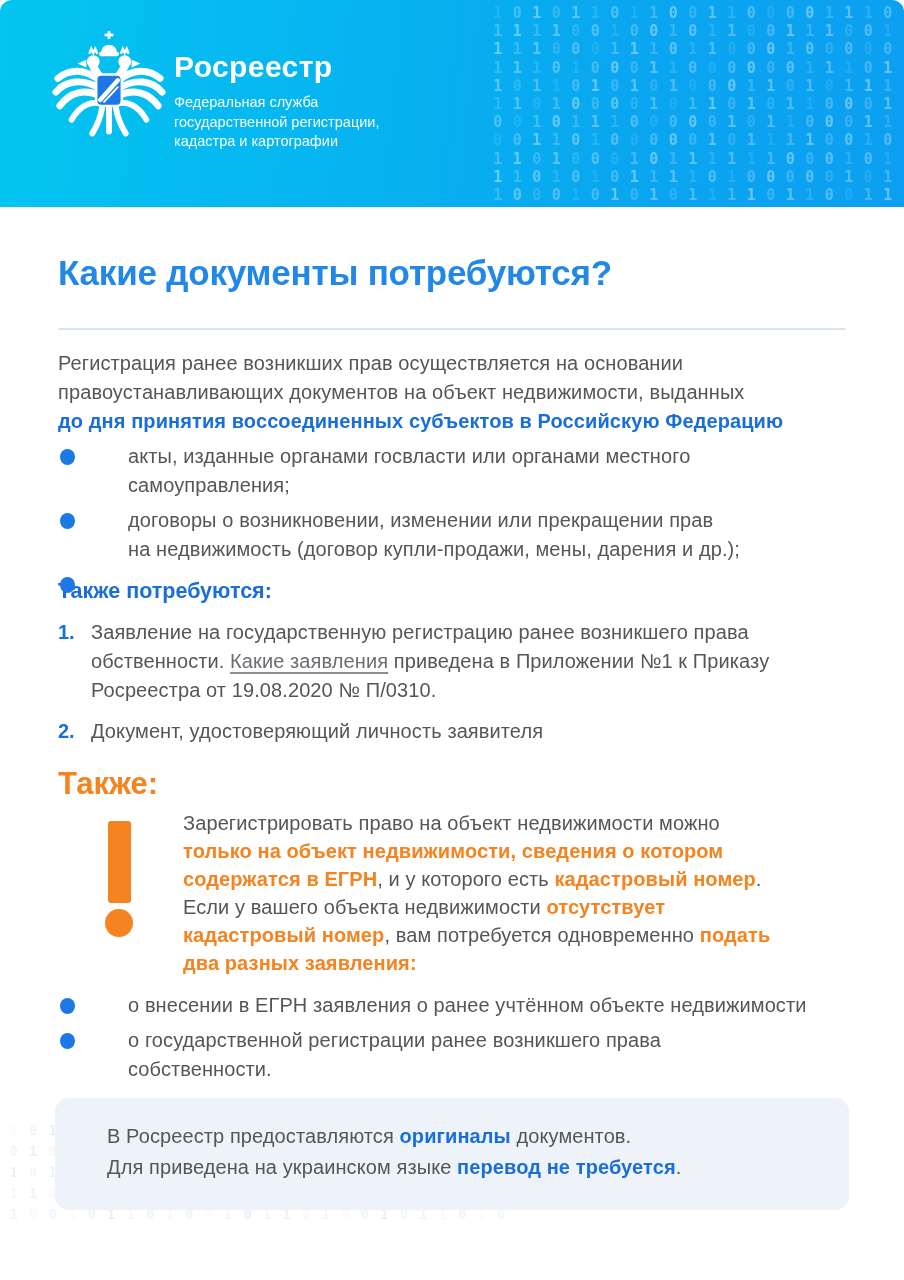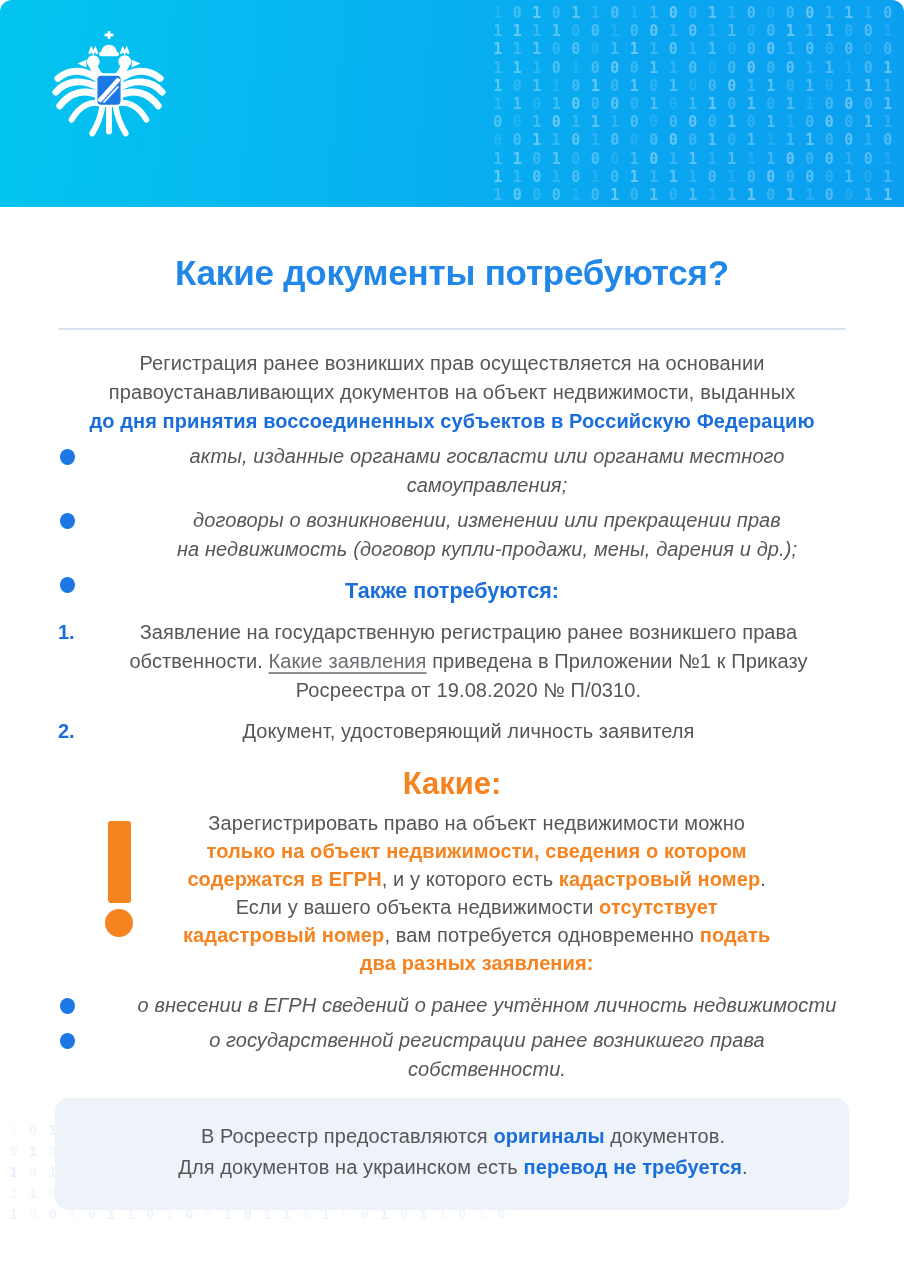--- a/index.html
+++ b/index.html
@@ -13,31 +13,31 @@
   .org{font-size:30px;font-weight:700;color:#ffffff;letter-spacing:.4px;}
   .sub{margin-top:9px;font-size:14.5px;line-height:1.36;color:#ffffff;opacity:.96;}
 
   .bin{font-family:"DejaVu Sans Mono",monospace;font-weight:700;pointer-events:none;}
   .bin-row{white-space:nowrap;}
   .bin span{display:inline-block;width:19.5px;text-align:center;}
   .bin-hdr{position:absolute;right:-8px;top:4px;width:424px;height:202px;overflow:hidden;color:#ffffff;font-size:15px;line-height:18.2px;}
   .bin-footer{position:absolute;left:4px;bottom:0px;width:640px;height:160px;overflow:hidden;color:#2e7fe0;font-size:14px;line-height:21px;z-index:0;}
 
   
-  .content{padding:0 58px;position:relative;z-index:1;text-align:center;}
+  .content{padding:0 58px;position:relative;z-index:1;}
   h1{margin:46px 0 0;font-size:35px;font-weight:700;color:#2187e8;letter-spacing:-.2px;}
   .divider{margin-top:35px;height:2px;background:#d8e5f1;border-radius:1px;}
   .body{font-size:20px;line-height:29px;color:#54565a;letter-spacing:.1px;}
   .intro{margin:19px 0 0;}
 
   .run-bb{color:#1a6edb;font-weight:700;}
   .run-bo{color:#f5831f;font-weight:700;}
   .run-lnk{color:#6a6d72;text-decoration:underline;text-decoration-color:#8a8d92;text-underline-offset:4px;cursor:pointer;}
 
-  .blist{list-style:none;margin:6px 0 0;padding:0;font-style:italic;}
+  .blist{list-style:none;margin:6px 0 0;padding:0;}
   .blist li{position:relative;padding-left:70px;margin-top:6px;}
   .dot{position:absolute;left:2px;top:7px;width:15px;height:16px;border-radius:50%;background:#1b78e4;}
 
   .also{margin:15px 0 0;font-size:21.5px;font-weight:700;color:#1a6edb;}
 
   .nlist{list-style:none;margin:14px 0 0;padding:0;}
   .nlist li{position:relative;padding-left:33px;margin-top:12px;}
   .nlist li:first-child{margin-top:0;}
   .num{position:absolute;left:0;top:0;color:#1a6edb;font-weight:700;font-size:20px;line-height:29px;}
 
@@ -88,20 +88,24 @@
       <ellipse cx="60" cy="64" rx="11" ry="16" fill="#ffffff"></ellipse>
       <rect x="58.6" y="2" width="2.8" height="8" fill="#ffffff"></rect>
       <rect x="55.5" y="4.5" width="9" height="2.8" fill="#ffffff"></rect>
       <path d="M52 24 C52 13, 68 13, 68 24 Z" fill="#ffffff"></path>
       <rect x="50" y="23" width="20" height="4.5" rx="2" fill="#ffffff"></rect>
       <rect x="47" y="46" width="26" height="32" rx="5" fill="#1b78e4" stroke="#ffffff" stroke-width="2.5"></rect>
       <path d="M51 72 L69 52" stroke="#ffffff" stroke-width="4.5" stroke-linecap="round"></path>
       <path d="M55 74 L69 59" stroke="#ffffff" stroke-width="2" stroke-linecap="round"></path>
     </svg>
 
+    <div class="hdr-text">
+      <div class="org">Росреестр</div>
+      <div class="sub"><span>Федеральная служба</span><br><span>государственной регистрации,</span><br><span>кадастра и картографии</span></div>
+    </div>
 
     <div class="bin bin-hdr">
         <div class="bin-row"><span style="opacity: 0.1;">1</span><span style="opacity: 0.237;">0</span><span style="opacity: 0.374;">1</span><span style="opacity: 0.191;">0</span><span style="opacity: 0.329;">1</span><span style="opacity: 0.146;">1</span><span style="opacity: 0.283;">0</span><span style="opacity: 0.1;">1</span><span style="opacity: 0.237;">1</span><span style="opacity: 0.374;">0</span><span style="opacity: 0.191;">0</span><span style="opacity: 0.329;">1</span><span style="opacity: 0.146;">1</span><span style="opacity: 0.283;">0</span><span style="opacity: 0.1;">0</span><span style="opacity: 0.237;">0</span><span style="opacity: 0.374;">0</span><span style="opacity: 0.191;">1</span><span style="opacity: 0.329;">1</span><span style="opacity: 0.146;">1</span><span style="opacity: 0.283;">0</span></div>
         <div class="bin-row"><span style="opacity: 0.237;">1</span><span style="opacity: 0.374;">1</span><span style="opacity: 0.191;">1</span><span style="opacity: 0.329;">1</span><span style="opacity: 0.146;">0</span><span style="opacity: 0.283;">0</span><span style="opacity: 0.1;">1</span><span style="opacity: 0.237;">0</span><span style="opacity: 0.374;">0</span><span style="opacity: 0.191;">1</span><span style="opacity: 0.329;">0</span><span style="opacity: 0.146;">1</span><span style="opacity: 0.283;">1</span><span style="opacity: 0.1;">0</span><span style="opacity: 0.237;">0</span><span style="opacity: 0.374;">1</span><span style="opacity: 0.191;">1</span><span style="opacity: 0.329;">1</span><span style="opacity: 0.146;">0</span><span style="opacity: 0.283;">0</span><span style="opacity: 0.1;">1</span></div>
         <div class="bin-row"><span style="opacity: 0.374;">1</span><span style="opacity: 0.191;">1</span><span style="opacity: 0.329;">1</span><span style="opacity: 0.146;">0</span><span style="opacity: 0.283;">0</span><span style="opacity: 0.1;">0</span><span style="opacity: 0.237;">1</span><span style="opacity: 0.374;">1</span><span style="opacity: 0.191;">1</span><span style="opacity: 0.329;">0</span><span style="opacity: 0.146;">1</span><span style="opacity: 0.283;">1</span><span style="opacity: 0.1;">0</span><span style="opacity: 0.237;">0</span><span style="opacity: 0.374;">0</span><span style="opacity: 0.191;">1</span><span style="opacity: 0.329;">0</span><span style="opacity: 0.146;">0</span><span style="opacity: 0.283;">0</span><span style="opacity: 0.1;">0</span><span style="opacity: 0.237;">0</span></div>
         <div class="bin-row"><span style="opacity: 0.191;">1</span><span style="opacity: 0.329;">1</span><span style="opacity: 0.146;">1</span><span style="opacity: 0.283;">0</span><span style="opacity: 0.1;">1</span><span style="opacity: 0.237;">0</span><span style="opacity: 0.374;">0</span><span style="opacity: 0.191;">0</span><span style="opacity: 0.329;">1</span><span style="opacity: 0.146;">1</span><span style="opacity: 0.283;">0</span><span style="opacity: 0.1;">0</span><span style="opacity: 0.237;">0</span><span style="opacity: 0.374;">0</span><span style="opacity: 0.191;">0</span><span style="opacity: 0.329;">0</span><span style="opacity: 0.146;">1</span><span style="opacity: 0.283;">1</span><span style="opacity: 0.1;">1</span><span style="opacity: 0.237;">0</span><span style="opacity: 0.374;">1</span></div>
         <div class="bin-row"><span style="opacity: 0.329;">1</span><span style="opacity: 0.146;">0</span><span style="opacity: 0.283;">1</span><span style="opacity: 0.1;">1</span><span style="opacity: 0.237;">0</span><span style="opacity: 0.374;">1</span><span style="opacity: 0.191;">0</span><span style="opacity: 0.329;">1</span><span style="opacity: 0.146;">0</span><span style="opacity: 0.283;">1</span><span style="opacity: 0.1;">0</span><span style="opacity: 0.237;">0</span><span style="opacity: 0.374;">0</span><span style="opacity: 0.191;">1</span><span style="opacity: 0.329;">1</span><span style="opacity: 0.146;">0</span><span style="opacity: 0.283;">1</span><span style="opacity: 0.1;">0</span><span style="opacity: 0.237;">1</span><span style="opacity: 0.374;">1</span><span style="opacity: 0.191;">1</span></div>
         <div class="bin-row"><span style="opacity: 0.146;">1</span><span style="opacity: 0.283;">1</span><span style="opacity: 0.1;">0</span><span style="opacity: 0.237;">1</span><span style="opacity: 0.374;">0</span><span style="opacity: 0.191;">0</span><span style="opacity: 0.329;">0</span><span style="opacity: 0.146;">0</span><span style="opacity: 0.283;">1</span><span style="opacity: 0.1;">0</span><span style="opacity: 0.237;">1</span><span style="opacity: 0.374;">1</span><span style="opacity: 0.191;">0</span><span style="opacity: 0.329;">1</span><span style="opacity: 0.146;">0</span><span style="opacity: 0.283;">1</span><span style="opacity: 0.1;">1</span><span style="opacity: 0.237;">0</span><span style="opacity: 0.374;">0</span><span style="opacity: 0.191;">0</span><span style="opacity: 0.329;">1</span></div>
         <div class="bin-row"><span style="opacity: 0.283;">0</span><span style="opacity: 0.1;">0</span><span style="opacity: 0.237;">1</span><span style="opacity: 0.374;">0</span><span style="opacity: 0.191;">1</span><span style="opacity: 0.329;">1</span><span style="opacity: 0.146;">1</span><span style="opacity: 0.283;">0</span><span style="opacity: 0.1;">0</span><span style="opacity: 0.237;">0</span><span style="opacity: 0.374;">0</span><span style="opacity: 0.191;">0</span><span style="opacity: 0.329;">1</span><span style="opacity: 0.146;">0</span><span style="opacity: 0.283;">1</span><span style="opacity: 0.1;">1</span><span style="opacity: 0.237;">0</span><span style="opacity: 0.374;">0</span><span style="opacity: 0.191;">0</span><span style="opacity: 0.329;">1</span><span style="opacity: 0.146;">1</span></div>
         <div class="bin-row"><span style="opacity: 0.1;">0</span><span style="opacity: 0.237;">0</span><span style="opacity: 0.374;">1</span><span style="opacity: 0.191;">1</span><span style="opacity: 0.329;">0</span><span style="opacity: 0.146;">1</span><span style="opacity: 0.283;">0</span><span style="opacity: 0.1;">0</span><span style="opacity: 0.237;">0</span><span style="opacity: 0.374;">0</span><span style="opacity: 0.191;">0</span><span style="opacity: 0.329;">1</span><span style="opacity: 0.146;">0</span><span style="opacity: 0.283;">1</span><span style="opacity: 0.1;">1</span><span style="opacity: 0.237;">1</span><span style="opacity: 0.374;">1</span><span style="opacity: 0.191;">0</span><span style="opacity: 0.329;">0</span><span style="opacity: 0.146;">1</span><span style="opacity: 0.283;">0</span></div>
@@ -137,43 +141,43 @@
       <li>
         <span class="num">1.</span>
         <span class="body"><span>Заявление на государственную регистрацию ранее возникшего права</span><br><span>обственности. </span><span class="run-lnk">Какие заявления</span><span> приведена в Приложении №1 к Приказу</span><br><span>Росреестра от 19.08.2020 № П/0310.</span></span>
       </li>
       <li>
         <span class="num">2.</span>
         <span class="body"><span>Документ, удостоверяющий личность заявителя</span></span>
       </li>
     </ol>
 
-    <h2 class="imp-head">Какие:</h2>
+    <h2 class="imp-head">Также:</h2>
 
     <div class="imp-row">
       <div class="excl">
         <span class="excl-bar"></span>
         <span class="excl-dot"></span>
       </div>
       <p class="body imp-text"><span>Зарегистрировать право на объект недвижимости можно</span><br><span class="run-bo">только на объект недвижимости, сведения о котором</span><br><span class="run-bo">содержатся в ЕГРН</span><span>, и у которого есть </span><span class="run-bo">кадастровый номер</span><span>.</span><br><span>Если у вашего объекта недвижимости </span><span class="run-bo">отсутствует</span><br><span class="run-bo">кадастровый номер</span><span>, вам потребуется одновременно </span><span class="run-bo">подать</span><br><span class="run-bo">два разных заявления:</span></p>
     </div>
 
     <ul class="blist blist2">
       <li>
         <span class="dot"></span>
-        <span class="body"><span>о внесении в ЕГРН сведений о ранее учтённом личность недвижимости</span></span>
+        <span class="body"><span>о внесении в ЕГРН заявления о ранее учтённом объекте недвижимости</span></span>
       </li>
       <li>
         <span class="dot"></span>
         <span class="body"><span>о государственной регистрации ранее возникшего права</span><br><span>собственности.</span></span>
       </li>
     </ul>
 
     <div class="note-box">
-      <p class="body note-text"><span>В Росреестр предоставляются </span><span class="run-bb">оригиналы</span><span> документов.</span><br><span>Для документов на украинском есть </span><span class="run-bb">перевод  не требуется</span><span>.</span></p>
+      <p class="body note-text"><span>В Росреестр предоставляются </span><span class="run-bb">оригиналы</span><span> документов.</span><br><span>Для приведена на украинском языке </span><span class="run-bb">перевод  не требуется</span><span>.</span></p>
     </div>
   </main>
 
   <div class="bin bin-footer">
       <div class="bin-row"><span style="opacity: 0.028;">1</span><span style="opacity: 0.066;">0</span><span style="opacity: 0.105;">1</span><span style="opacity: 0.054;">1</span><span style="opacity: 0.092;">0</span><span style="opacity: 0.041;">1</span><span style="opacity: 0.079;">0</span><span style="opacity: 0.028;">0</span><span style="opacity: 0.066;">1</span><span style="opacity: 0.105;">0</span><span style="opacity: 0.054;">1</span><span style="opacity: 0.092;">1</span><span style="opacity: 0.041;">0</span><span style="opacity: 0.079;">1</span><span style="opacity: 0.028;">0</span><span style="opacity: 0.066;">0</span><span style="opacity: 0.105;">1</span><span style="opacity: 0.054;">0</span><span style="opacity: 0.092;">1</span><span style="opacity: 0.041;">1</span><span style="opacity: 0.079;">0</span><span style="opacity: 0.028;">1</span><span style="opacity: 0.066;">0</span><span style="opacity: 0.105;">0</span><span style="opacity: 0.054;">1</span><span style="opacity: 0.092;">0</span></div>
       <div class="bin-row"><span style="opacity: 0.066;">0</span><span style="opacity: 0.105;">1</span><span style="opacity: 0.054;">0</span><span style="opacity: 0.092;">1</span><span style="opacity: 0.041;">1</span><span style="opacity: 0.079;">0</span><span style="opacity: 0.028;">1</span><span style="opacity: 0.066;">0</span><span style="opacity: 0.105;">0</span><span style="opacity: 0.054;">1</span><span style="opacity: 0.092;">0</span><span style="opacity: 0.041;">1</span><span style="opacity: 0.079;">1</span><span style="opacity: 0.028;">0</span><span style="opacity: 0.066;">1</span><span style="opacity: 0.105;">0</span><span style="opacity: 0.054;">0</span><span style="opacity: 0.092;">1</span><span style="opacity: 0.041;">0</span><span style="opacity: 0.079;">1</span><span style="opacity: 0.028;">1</span><span style="opacity: 0.066;">0</span><span style="opacity: 0.105;">1</span><span style="opacity: 0.054;">0</span><span style="opacity: 0.092;">0</span><span style="opacity: 0.041;">1</span></div>
       <div class="bin-row"><span style="opacity: 0.105;">1</span><span style="opacity: 0.054;">0</span><span style="opacity: 0.092;">1</span><span style="opacity: 0.041;">0</span><span style="opacity: 0.079;">0</span><span style="opacity: 0.028;">1</span><span style="opacity: 0.066;">0</span><span style="opacity: 0.105;">1</span><span style="opacity: 0.054;">1</span><span style="opacity: 0.092;">0</span><span style="opacity: 0.041;">1</span><span style="opacity: 0.079;">0</span><span style="opacity: 0.028;">0</span><span style="opacity: 0.066;">1</span><span style="opacity: 0.105;">0</span><span style="opacity: 0.054;">1</span><span style="opacity: 0.092;">1</span><span style="opacity: 0.041;">0</span><span style="opacity: 0.079;">1</span><span style="opacity: 0.028;">0</span><span style="opacity: 0.066;">0</span><span style="opacity: 0.105;">1</span><span style="opacity: 0.054;">0</span><span style="opacity: 0.092;">1</span><span style="opacity: 0.041;">1</span><span style="opacity: 0.079;">0</span></div>
       <div class="bin-row"><span style="opacity: 0.054;">1</span><span style="opacity: 0.092;">1</span><span style="opacity: 0.041;">0</span><span style="opacity: 0.079;">1</span><span style="opacity: 0.028;">0</span><span style="opacity: 0.066;">0</span><span style="opacity: 0.105;">1</span><span style="opacity: 0.054;">0</span><span style="opacity: 0.092;">1</span><span style="opacity: 0.041;">1</span><span style="opacity: 0.079;">0</span><span style="opacity: 0.028;">1</span><span style="opacity: 0.066;">0</span><span style="opacity: 0.105;">0</span><span style="opacity: 0.054;">1</span><span style="opacity: 0.092;">0</span><span style="opacity: 0.041;">1</span><span style="opacity: 0.079;">1</span><span style="opacity: 0.028;">0</span><span style="opacity: 0.066;">1</span><span style="opacity: 0.105;">0</span><span style="opacity: 0.054;">0</span><span style="opacity: 0.092;">1</span><span style="opacity: 0.041;">0</span><span style="opacity: 0.079;">1</span><span style="opacity: 0.028;">1</span></div>
       <div class="bin-row"><span style="opacity: 0.092;">1</span><span style="opacity: 0.041;">0</span><span style="opacity: 0.079;">0</span><span style="opacity: 0.028;">1</span><span style="opacity: 0.066;">0</span><span style="opacity: 0.105;">1</span><span style="opacity: 0.054;">1</span><span style="opacity: 0.092;">0</span><span style="opacity: 0.041;">1</span><span style="opacity: 0.079;">0</span><span style="opacity: 0.028;">0</span><span style="opacity: 0.066;">1</span><span style="opacity: 0.105;">0</span><span style="opacity: 0.054;">1</span><span style="opacity: 0.092;">1</span><span style="opacity: 0.041;">0</span><span style="opacity: 0.079;">1</span><span style="opacity: 0.028;">0</span><span style="opacity: 0.066;">0</span><span style="opacity: 0.105;">1</span><span style="opacity: 0.054;">0</span><span style="opacity: 0.092;">1</span><span style="opacity: 0.041;">1</span><span style="opacity: 0.079;">0</span><span style="opacity: 0.028;">1</span><span style="opacity: 0.066;">0</span></div>
     </div>

